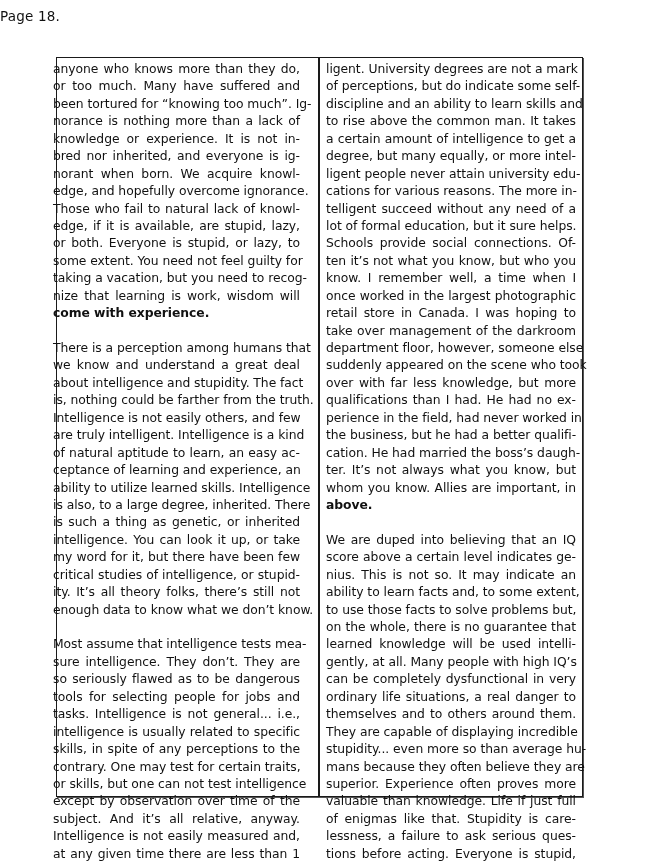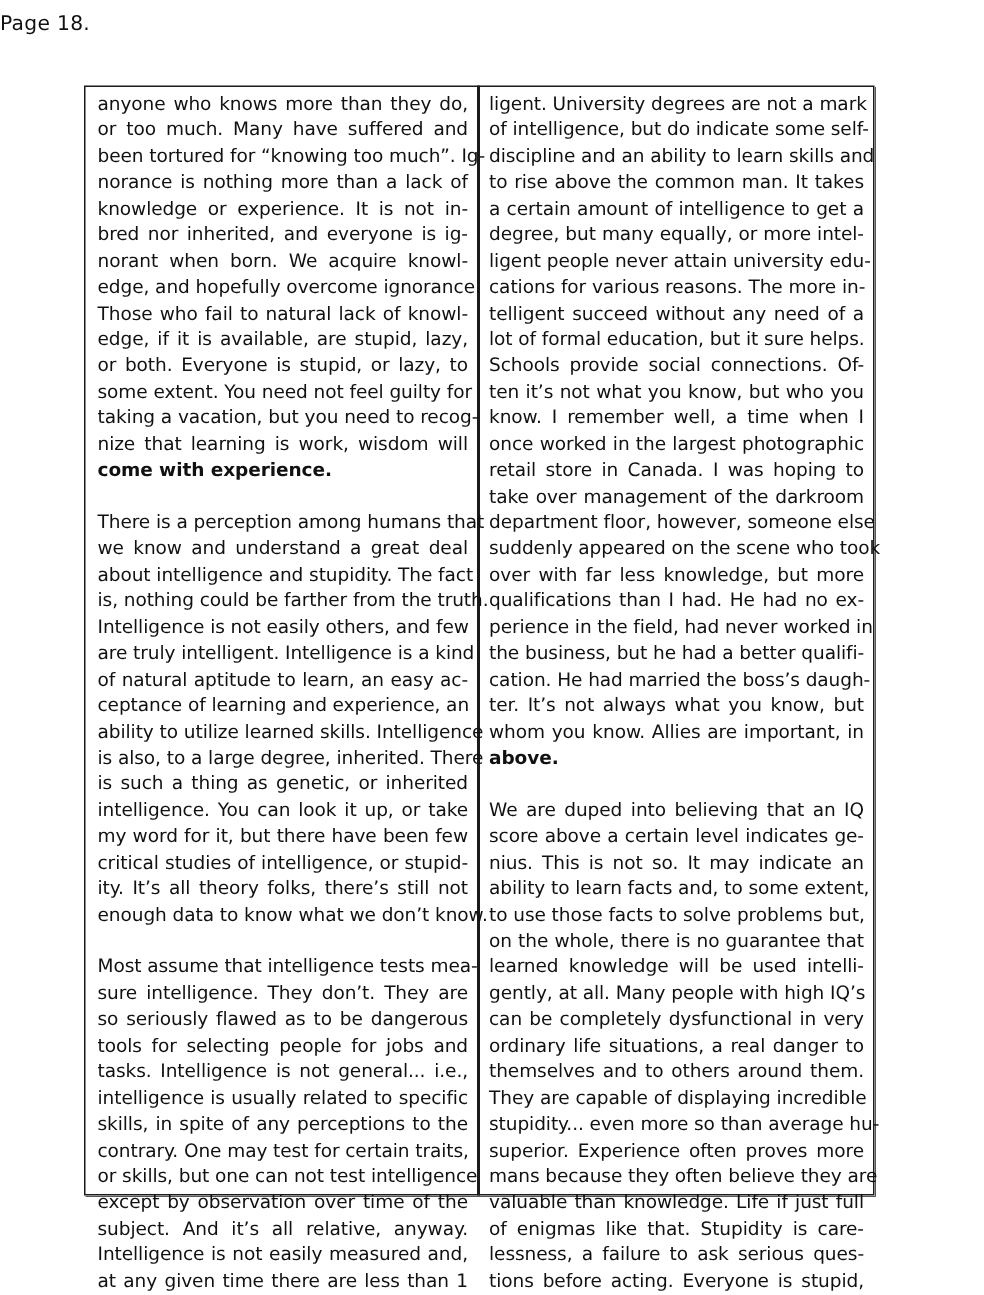--- a/index.html
+++ b/index.html
@@ -45,21 +45,21 @@
     .col {
       position: absolute;
       top: 61px;
       font-size: 12.35px;
       line-height: 17.45px;
       text-align: justify;
       hyphens: none;
       letter-spacing: -0.05px;
     }
     .col-left {
-      left: 65px;
+      left: 53px;
       width: 247px;
     }
     .col-right {
       left: 326px;
       width: 250px;
     }
     .col p {
       margin: 0 0 17.45px 0;
     }
     .col p:last-child {
@@ -136,21 +136,21 @@
       <span class="line">subject.  And it’s all relative, anyway.</span>
       <span class="line">Intelligence is not easily measured and,</span>
       <span class="line">at any given time there are less than 1</span>
 
   </p>
 </div>
 
 <div class="col col-right">
   <p>
       <span class="line">ligent.  University degrees are not a mark</span>
-      <span class="line">of intelligence, but do indicate some self-</span>
+      <span class="line">of perceptions, but do indicate some self-</span>
       <span class="line">discipline and an ability to learn skills and</span>
       <span class="line">to rise above the common man.  It takes</span>
       <span class="line">a certain amount of intelligence to get a</span>
       <span class="line">degree, but many equally, or more intel-</span>
       <span class="line">ligent people never attain university edu-</span>
       <span class="line">cations for various reasons.  The more in-</span>
       <span class="line">telligent succeed without any need of a</span>
       <span class="line">lot of formal education, but it sure helps.</span>
       <span class="line">Schools provide social connections.  Of-</span>
       <span class="line">ten it’s not what you know, but who you</span>
@@ -176,20 +176,20 @@
       <span class="line">ability to learn facts and, to some extent,</span>
       <span class="line">to use those facts to solve problems but,</span>
       <span class="line">on the whole, there is no guarantee that</span>
       <span class="line">learned knowledge will be used intelli-</span>
       <span class="line">gently, at all.  Many people with high IQ’s</span>
       <span class="line">can be completely dysfunctional in very</span>
       <span class="line">ordinary life situations, a real danger to</span>
       <span class="line">themselves and  to others around them.</span>
       <span class="line">They are capable of displaying incredible</span>
       <span class="line">stupidity... even more so than average hu-</span>
+      <span class="line">mans because they often believe they are</span>
       <span class="line">superior.  Experience often proves more</span>
-      <span class="line">mans because they often believe they are</span>
       <span class="line">valuable than knowledge.  Life if just full</span>
       <span class="line">of enigmas like that.  Stupidity is care-</span>
       <span class="line">lessness, a failure to ask serious ques-</span>
       <span class="line">tions before acting.  Everyone is stupid,</span>
     </p>
 </div>
 
 </body></html>

